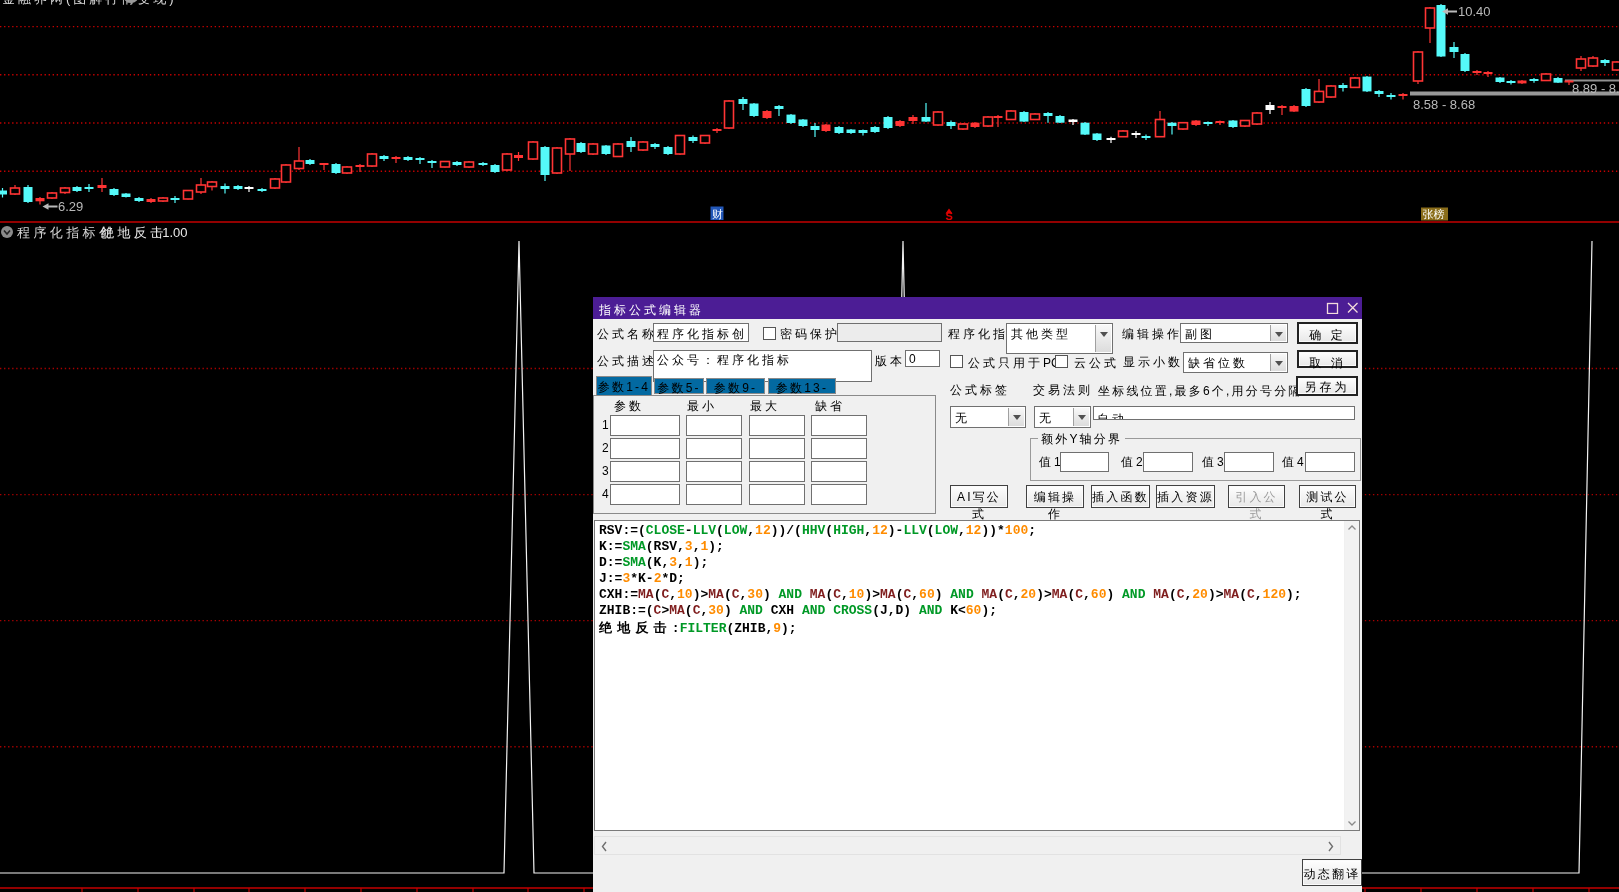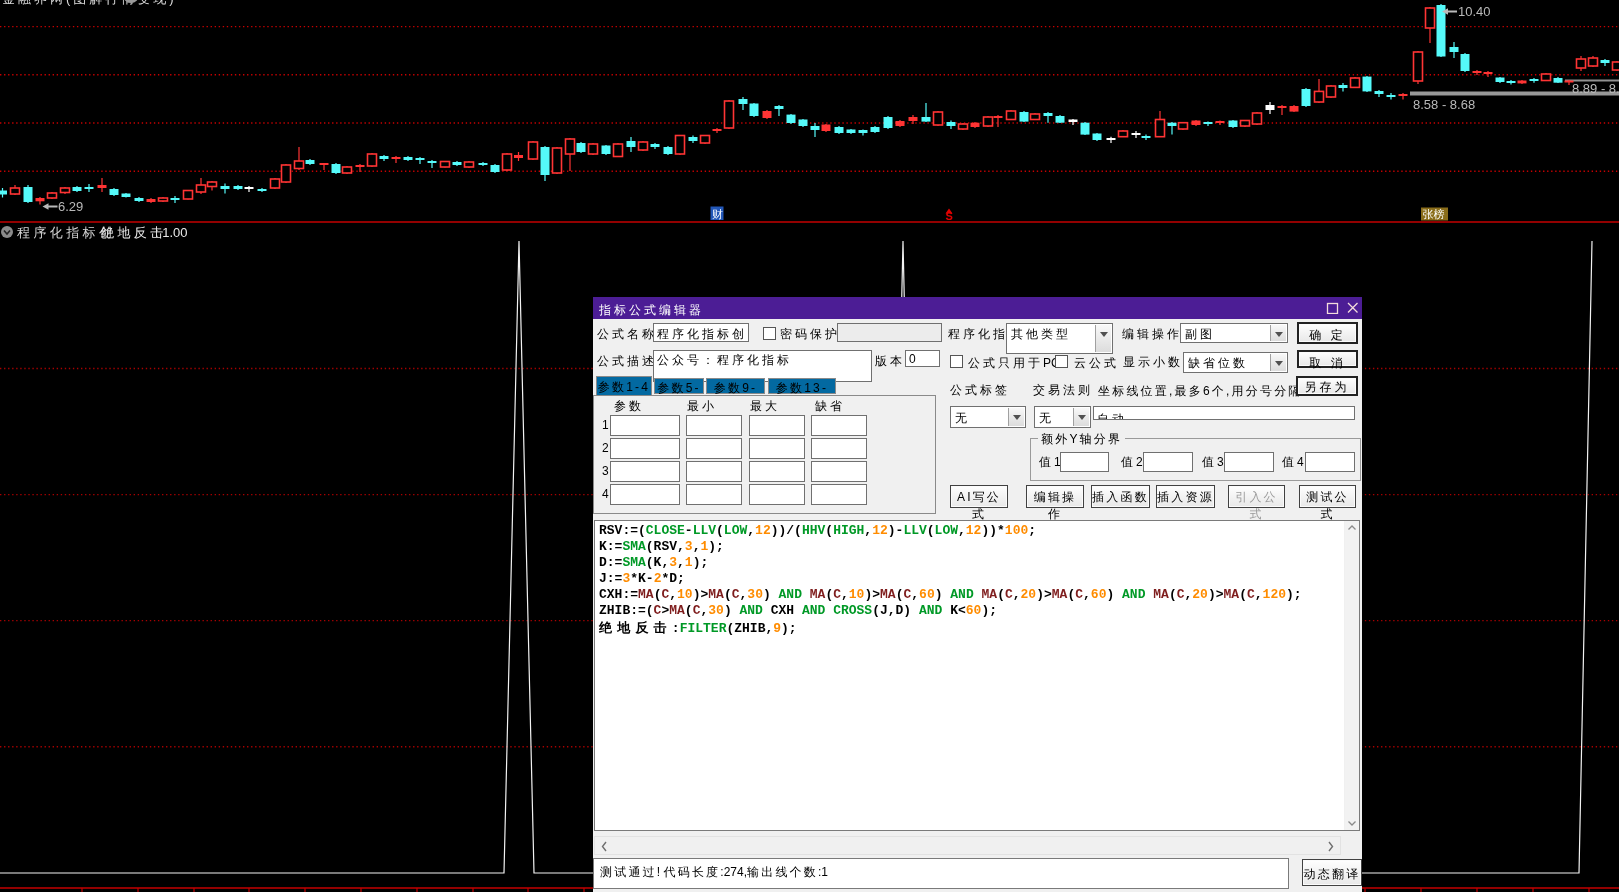--- a/index.html
+++ b/index.html
@@ -478,14 +478,13 @@
       </svg>
     </div>
 <div id="hsb">
       <svg width="12" height="19" style="position:absolute;left:3px;top:0">
         <path d="M8 5 L4.5 9.5 L8 14" fill="none" stroke="#6f6f6f" stroke-width="1.4"></path>
       </svg>
       <svg width="12" height="19" style="position:absolute;right:3px;top:0">
         <path d="M4 5 L7.5 9.5 L4 14" fill="none" stroke="#6f6f6f" stroke-width="1.4"></path>
       </svg>
     </div>
-<div id="stat"><i class="cjt">测试通过</i>! <i class="cjt">代码长度</i>:274,<i class="cjt">输出线个数</i>:1</div>
 <div class="btn" style="left:709px;top:562px;width:60px;height:27px"><span style="top:6px"><i class="cjt">动态翻译</i></span></div>
 </div>
 </body></html>

